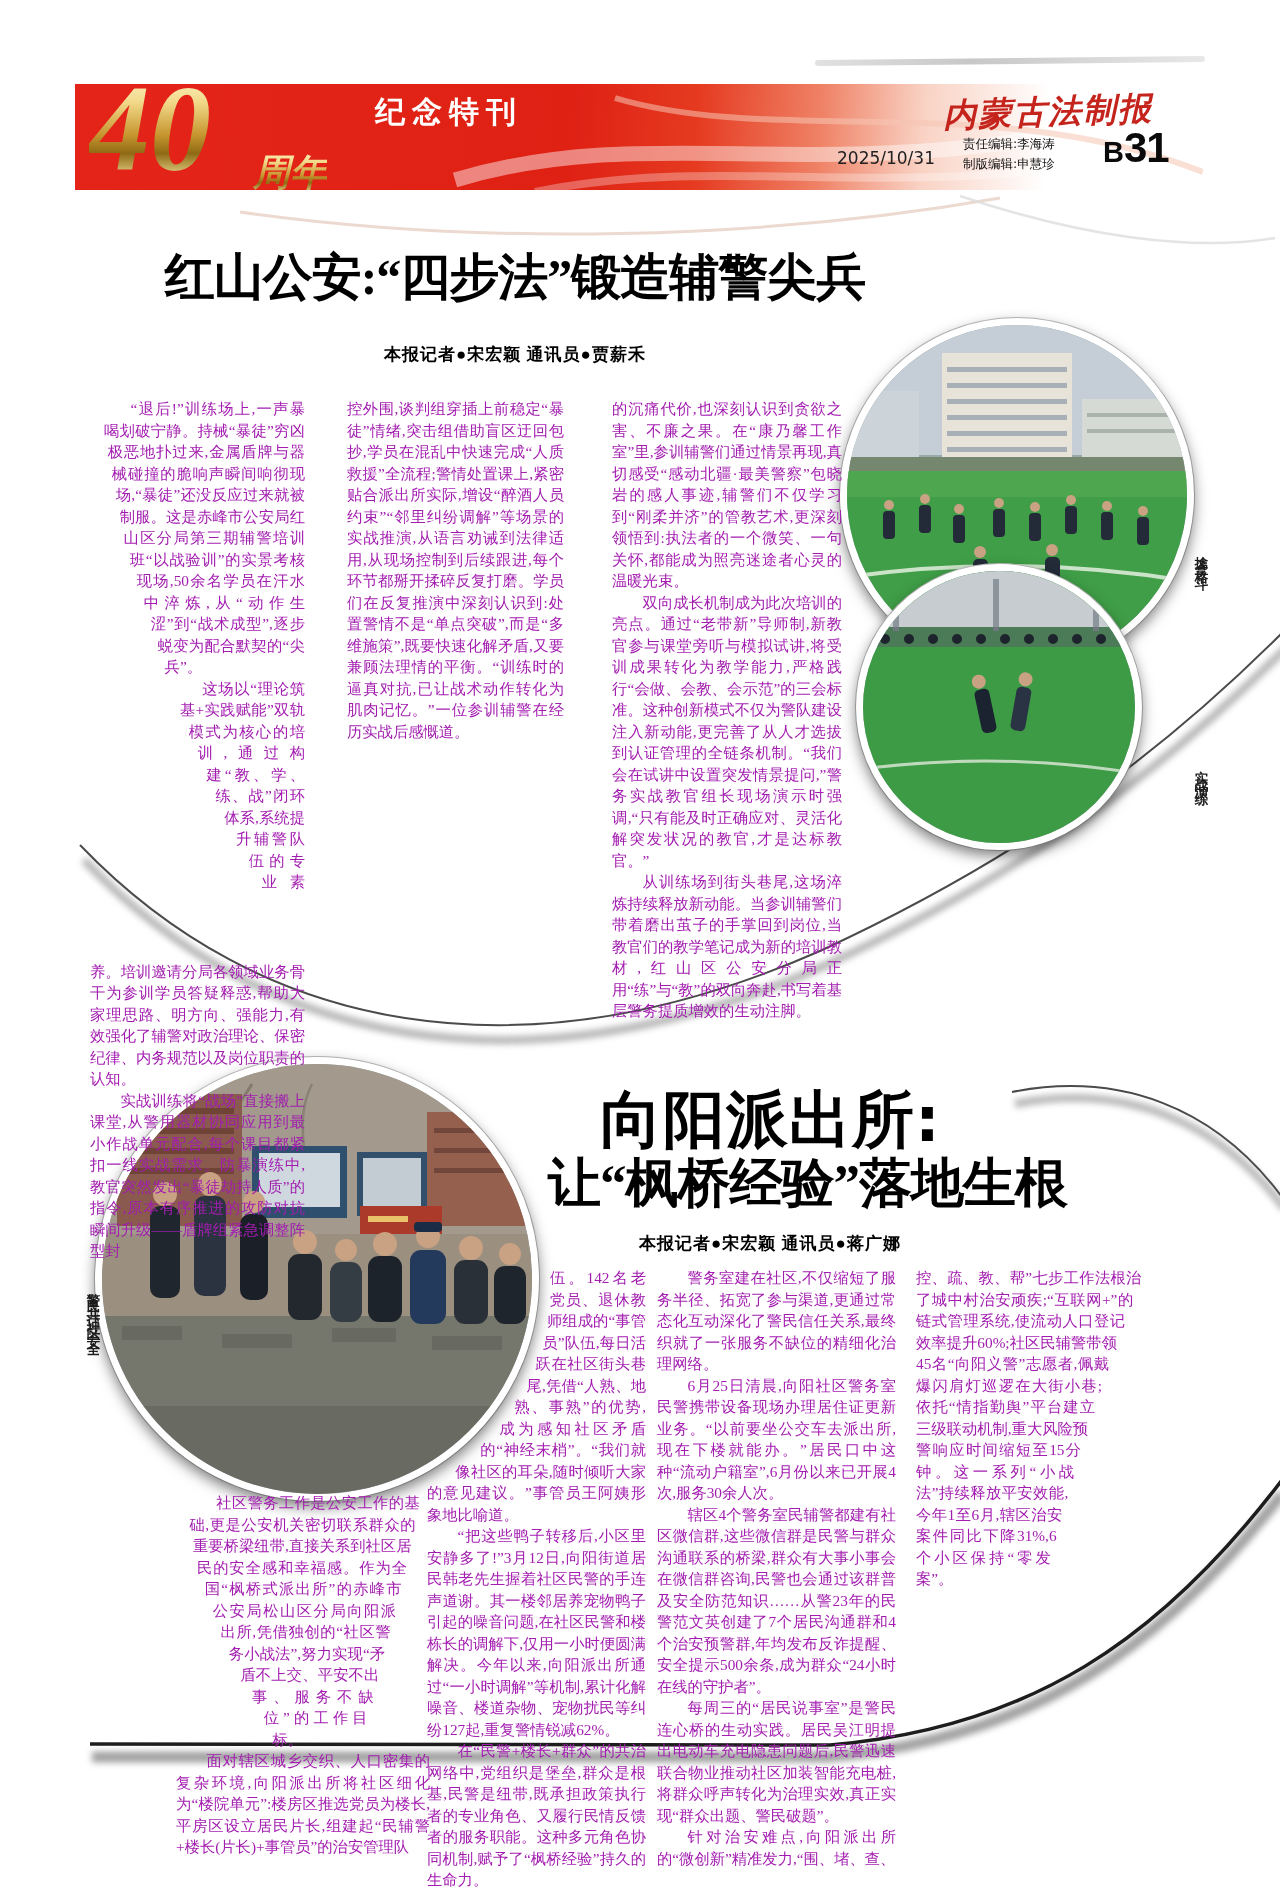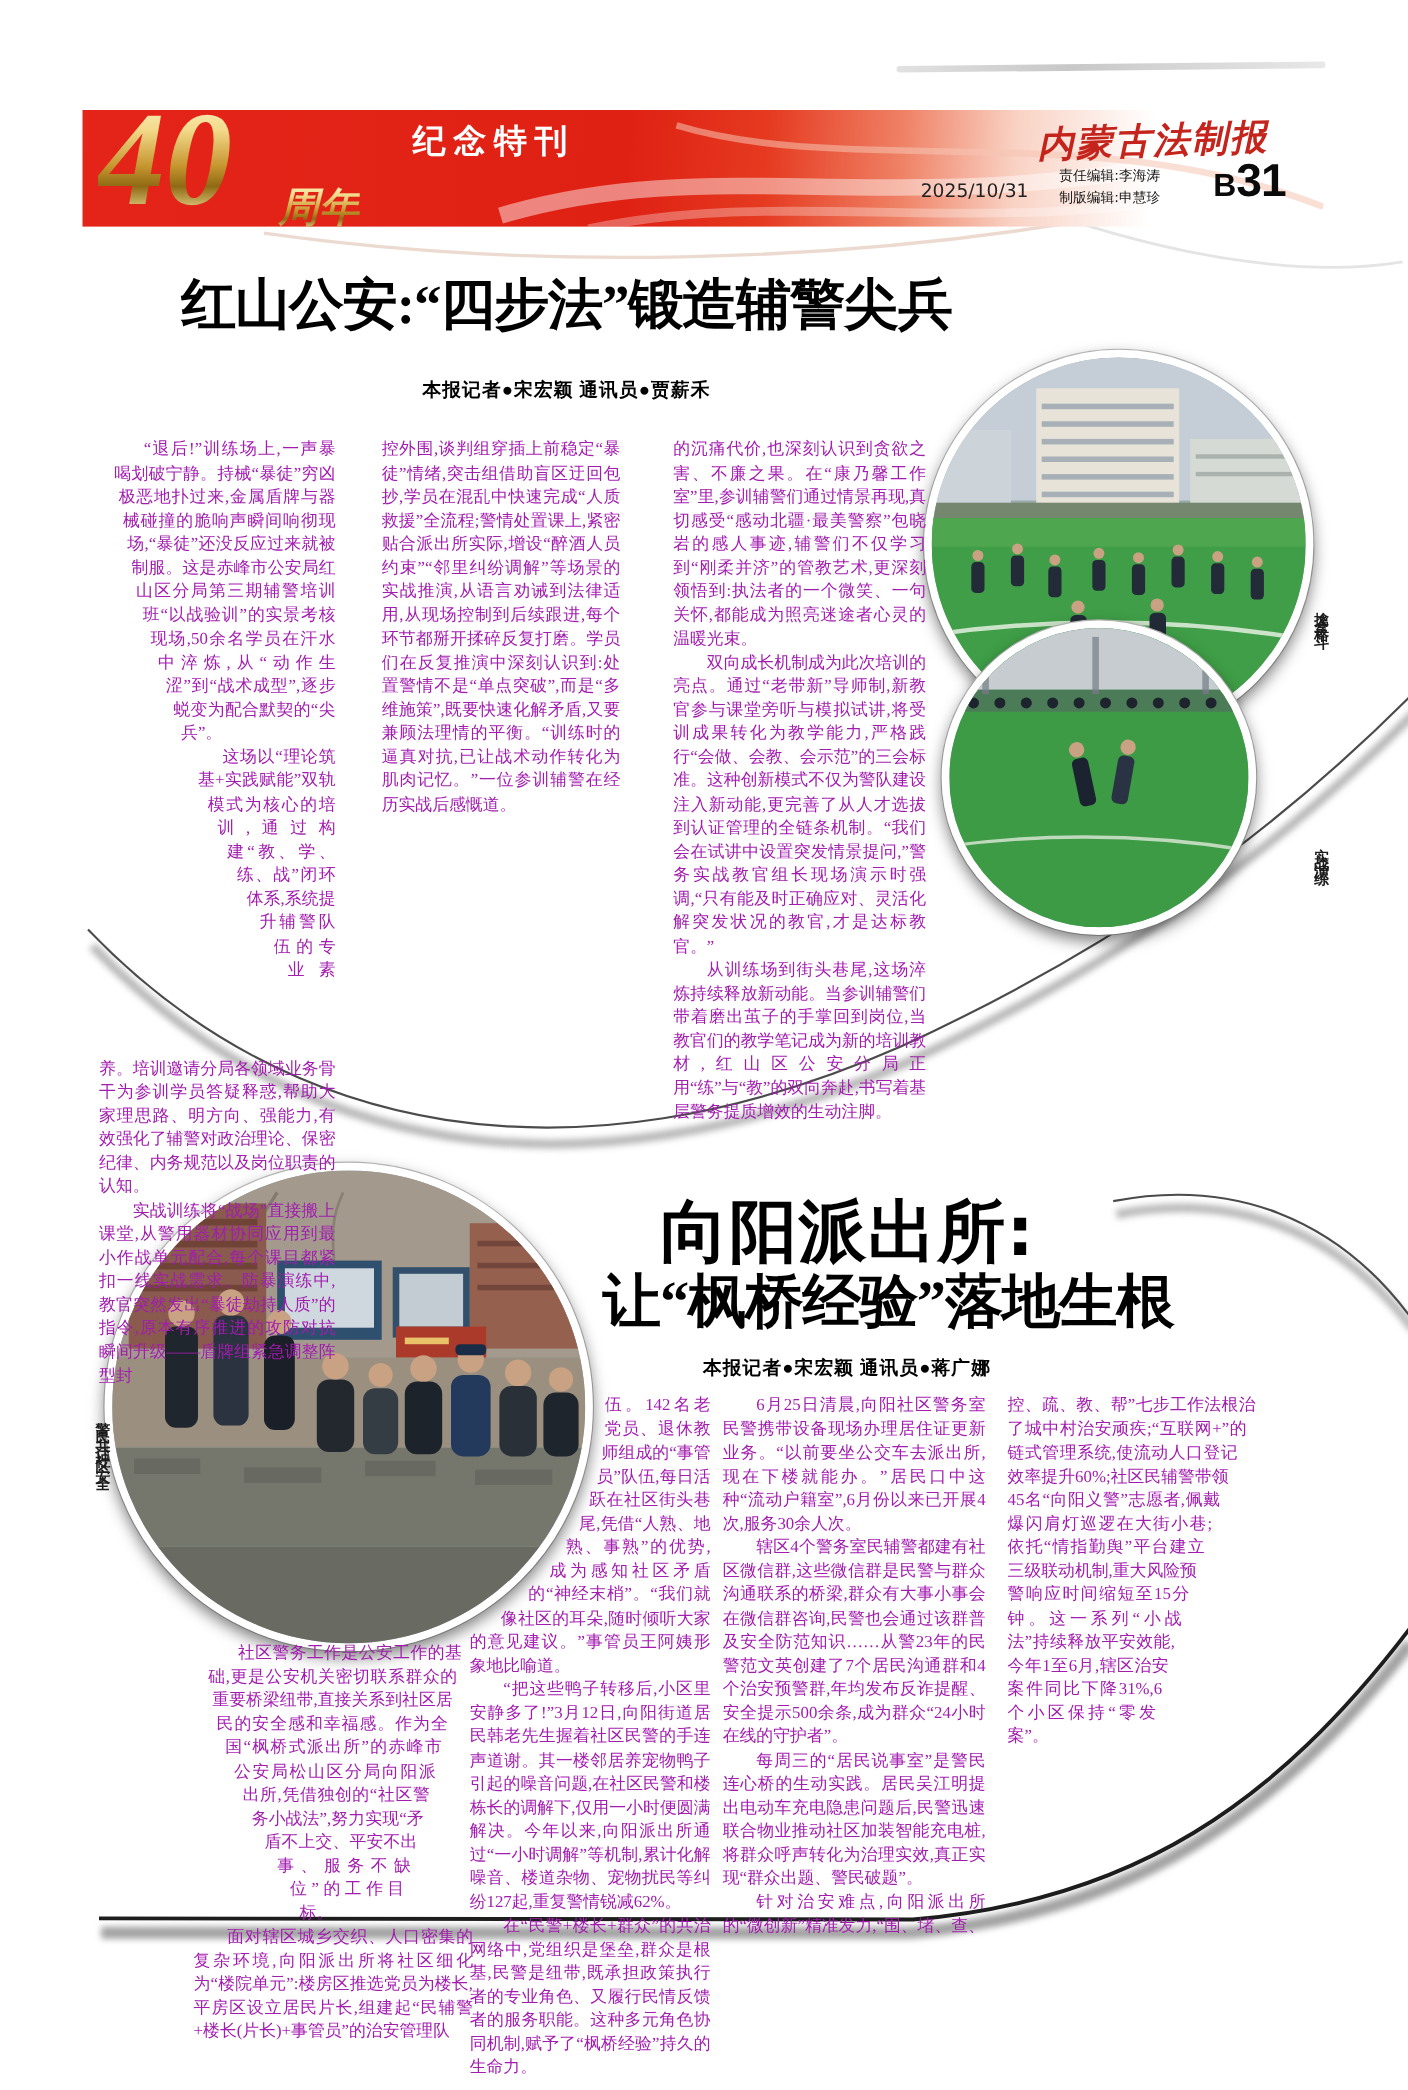--- a/index.html
+++ b/index.html
@@ -1,20 +1,20 @@
 <!DOCTYPE html>
 <html><head>
 <meta charset="utf-8">
 <style>
   html,body{margin:0;padding:0;background:#e9e7e4;}
   #page{position:relative;width:1280px;height:1900px;margin:0 auto;background:#ffffff;overflow:hidden;
         font-family:"Liberation Serif","DejaVu Serif",serif;color:#1a1a1a;}
   .abs{position:absolute;}
   
-  #banner{left:75px;top:100px;width:1128px;height:106px;z-index:2;
+  #banner{left:75px;top:84px;width:1128px;height:106px;z-index:2;
     background:linear-gradient(93deg,#e42418 0%,#df2114 44%,#e53a20 55%,#ef8266 66%,#f9d2c4 75%,#ffffff 86%);}
   .gold{background:linear-gradient(180deg,#fdf4c8 4%,#f2d98a 28%,#c6952f 55%,#8f6a14 70%,#f4e49c 92%);
         -webkit-background-clip:text;background-clip:text;color:transparent;}
   #num40{left:14px;top:-16px;font-size:122px;line-height:1;font-weight:bold;font-style:italic;
          font-family:"Liberation Serif",serif;}
   #zhounian{left:178px;top:64px;font-size:37px;font-weight:bold;font-style:italic;}
   #special{left:300px;top:8px;font-size:30px;font-weight:bold;color:#fff;letter-spacing:7px;
            font-family:"DejaVu Sans","Liberation Sans",sans-serif;}
   #papername{left:868px;top:6px;font-size:33px;font-weight:bold;font-style:italic;color:#c4241c;
              letter-spacing:2px;transform:rotate(-2deg);font-family:"Liberation Serif",serif;}
@@ -254,20 +254,21 @@
   <div class="abs colbody" style="left:427px;top:1267px;width:219px;">
     <div class="fl" style="width:162px;height:240px;shape-outside:circle(229px at -112px 5px);"></div>
     <div>
         <p class="para cont">伍。142名老党员、退休教师组成的“事管员”队伍,每日活跃在社区街头巷尾,凭借“人熟、地熟、事熟”的优势,成为感知社区矛盾的“神经末梢”。“我们就像社区的耳朵,随时倾听大家的意见建议。”事管员王阿姨形象地比喻道。</p>
         <p class="para">“把这些鸭子转移后,小区里安静多了!”3月12日,向阳街道居民韩老先生握着社区民警的手连声道谢。其一楼邻居养宠物鸭子引起的噪音问题,在社区民警和楼栋长的调解下,仅用一小时便圆满解决。今年以来,向阳派出所通过“一小时调解”等机制,累计化解噪音、楼道杂物、宠物扰民等纠纷127起,重复警情锐减62%。</p>
         <p class="para">在“民警+楼长+群众”的共治网络中,党组织是堡垒,群众是根基,民警是纽带,既承担政策执行者的专业角色、又履行民情反馈者的服务职能。这种多元角色协同机制,赋予了“枫桥经验”持久的生命力。</p>
       </div>
   </div>
   <div class="abs colbody" style="left:657px;top:1267px;width:239px;">
     <div>
+        <p class="para">警务室建在社区,不仅缩短了服务半径、拓宽了参与渠道,更通过常态化互动深化了警民信任关系,最终织就了一张服务不缺位的精细化治理网络。</p>
         <p class="para">6月25日清晨,向阳社区警务室民警携带设备现场办理居住证更新业务。“以前要坐公交车去派出所,现在下楼就能办。”居民口中这种“流动户籍室”,6月份以来已开展4次,服务30余人次。</p>
         <p class="para">辖区4个警务室民辅警都建有社区微信群,这些微信群是民警与群众沟通联系的桥梁,群众有大事小事会在微信群咨询,民警也会通过该群普及安全防范知识……从警23年的民警范文英创建了7个居民沟通群和4个治安预警群,年均发布反诈提醒、安全提示500余条,成为群众“24小时在线的守护者”。</p>
         <p class="para">每周三的“居民说事室”是警民连心桥的生动实践。居民吴江明提出电动车充电隐患问题后,民警迅速联合物业推动社区加装智能充电桩,将群众呼声转化为治理实效,真正实现“群众出题、警民破题”。</p>
         <p class="para">针对治安难点,向阳派出所的“微创新”精准发力,“围、堵、查、</p>
       </div>
   </div>
   <div class="abs colbody" style="left:916px;top:1267px;width:240px;">
     <div class="fr" style="width:142px;height:235px;margin-top:202px;shape-outside:polygon(100% 0%,72% 24%,46% 50%,26% 74%,10% 100%,100% 100%);"></div>
     <div>
         <p class="para cont">控、疏、教、帮”七步工作法根治了城中村治安顽疾;“互联网+”的链式管理系统,使流动人口登记效率提升60%;社区民辅警带领45名“向阳义警”志愿者,佩戴爆闪肩灯巡逻在大街小巷;依托“情指勤舆”平台建立三级联动机制,重大风险预警响应时间缩短至15分钟。这一系列“小战法”持续释放平安效能,今年1至6月,辖区治安案件同比下降31%,6个小区保持“零发案”。</p>

